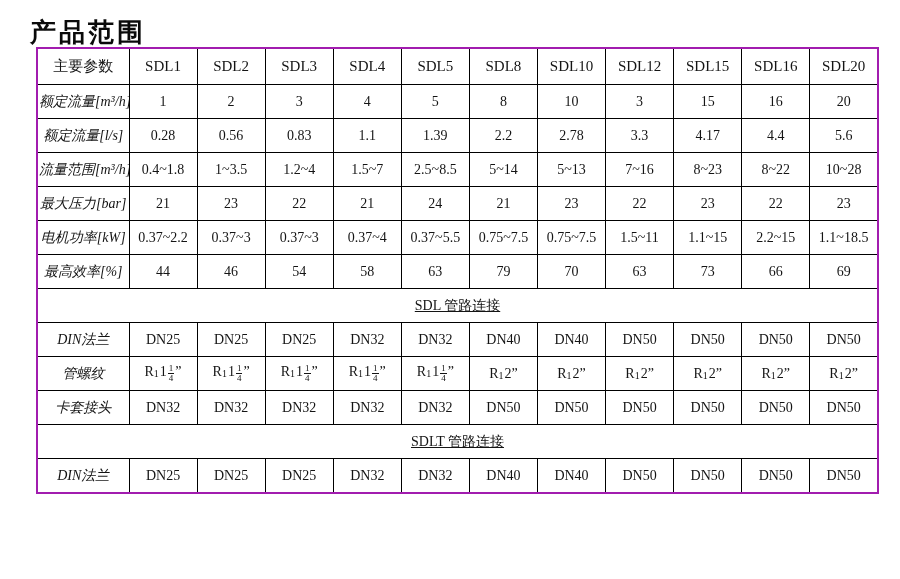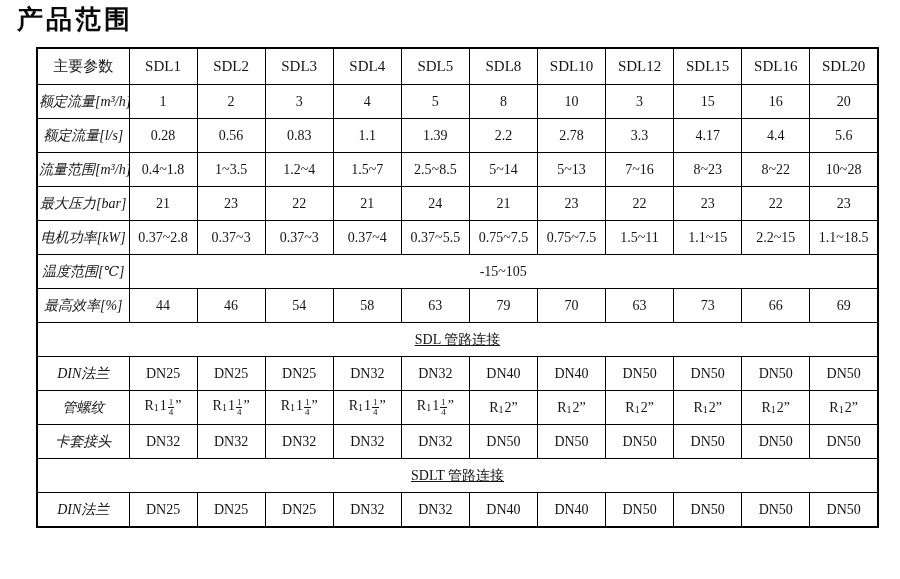--- a/index.html
+++ b/index.html
@@ -2,28 +2,28 @@
 <html><head>
 <meta charset="utf-8">
 <style>
   html,body{margin:0;padding:0;}
   body{
     width:900px;height:579px;background:#ffffff;color:#141414;
     font-family:"Liberation Serif","DejaVu Serif",serif;
     position:relative;overflow:hidden;
   }
   .page-title{
-    position:absolute;left:17px;top:2px;margin:0;
+    position:absolute;left:17px;top:2px;margin:13px;
     font-family:"Liberation Sans","DejaVu Sans",sans-serif;
     font-size:26px;font-weight:bold;letter-spacing:3px;color:#0a0a0a;
   }
   table.spec{
     position:absolute;left:36px;top:47px;width:843px;
     border-collapse:collapse;table-layout:fixed;
-    border:2px solid #000000;
+    border:2px solid #a21caf;
   }
   table.spec th, table.spec td{
     border:1px solid #000;
     text-align:center;vertical-align:middle;
     padding:0 1px;height:33px;
     font-size:14px;font-weight:normal;color:#141414;
     white-space:nowrap;overflow:hidden;
   }
   table.spec tr.header-row th{height:35px;font-size:15px;}
   td.row-label{font-size:14px;font-style:italic;}
@@ -122,35 +122,31 @@
         <td>24</td>
         <td>21</td>
         <td>23</td>
         <td>22</td>
         <td>23</td>
         <td>22</td>
         <td>23</td>
       </tr>
       <tr>
         <td class="row-label">电机功率[kW]</td>
-        <td>0.37~2.8</td>
+        <td>0.37~2.2</td>
         <td>0.37~3</td>
         <td>0.37~3</td>
         <td>0.37~4</td>
         <td>0.37~5.5</td>
         <td>0.75~7.5</td>
         <td>0.75~7.5</td>
         <td>1.5~11</td>
         <td>1.1~15</td>
         <td>2.2~15</td>
         <td>1.1~18.5</td>
-      </tr>
-      <tr>
-        <td class="row-label">温度范围[℃]</td>
-        <td colspan="11">-15~105</td>
       </tr>
       <tr>
         <td class="row-label">最高效率[%]</td>
         <td>44</td>
         <td>46</td>
         <td>54</td>
         <td>58</td>
         <td>63</td>
         <td>79</td>
         <td>70</td>

